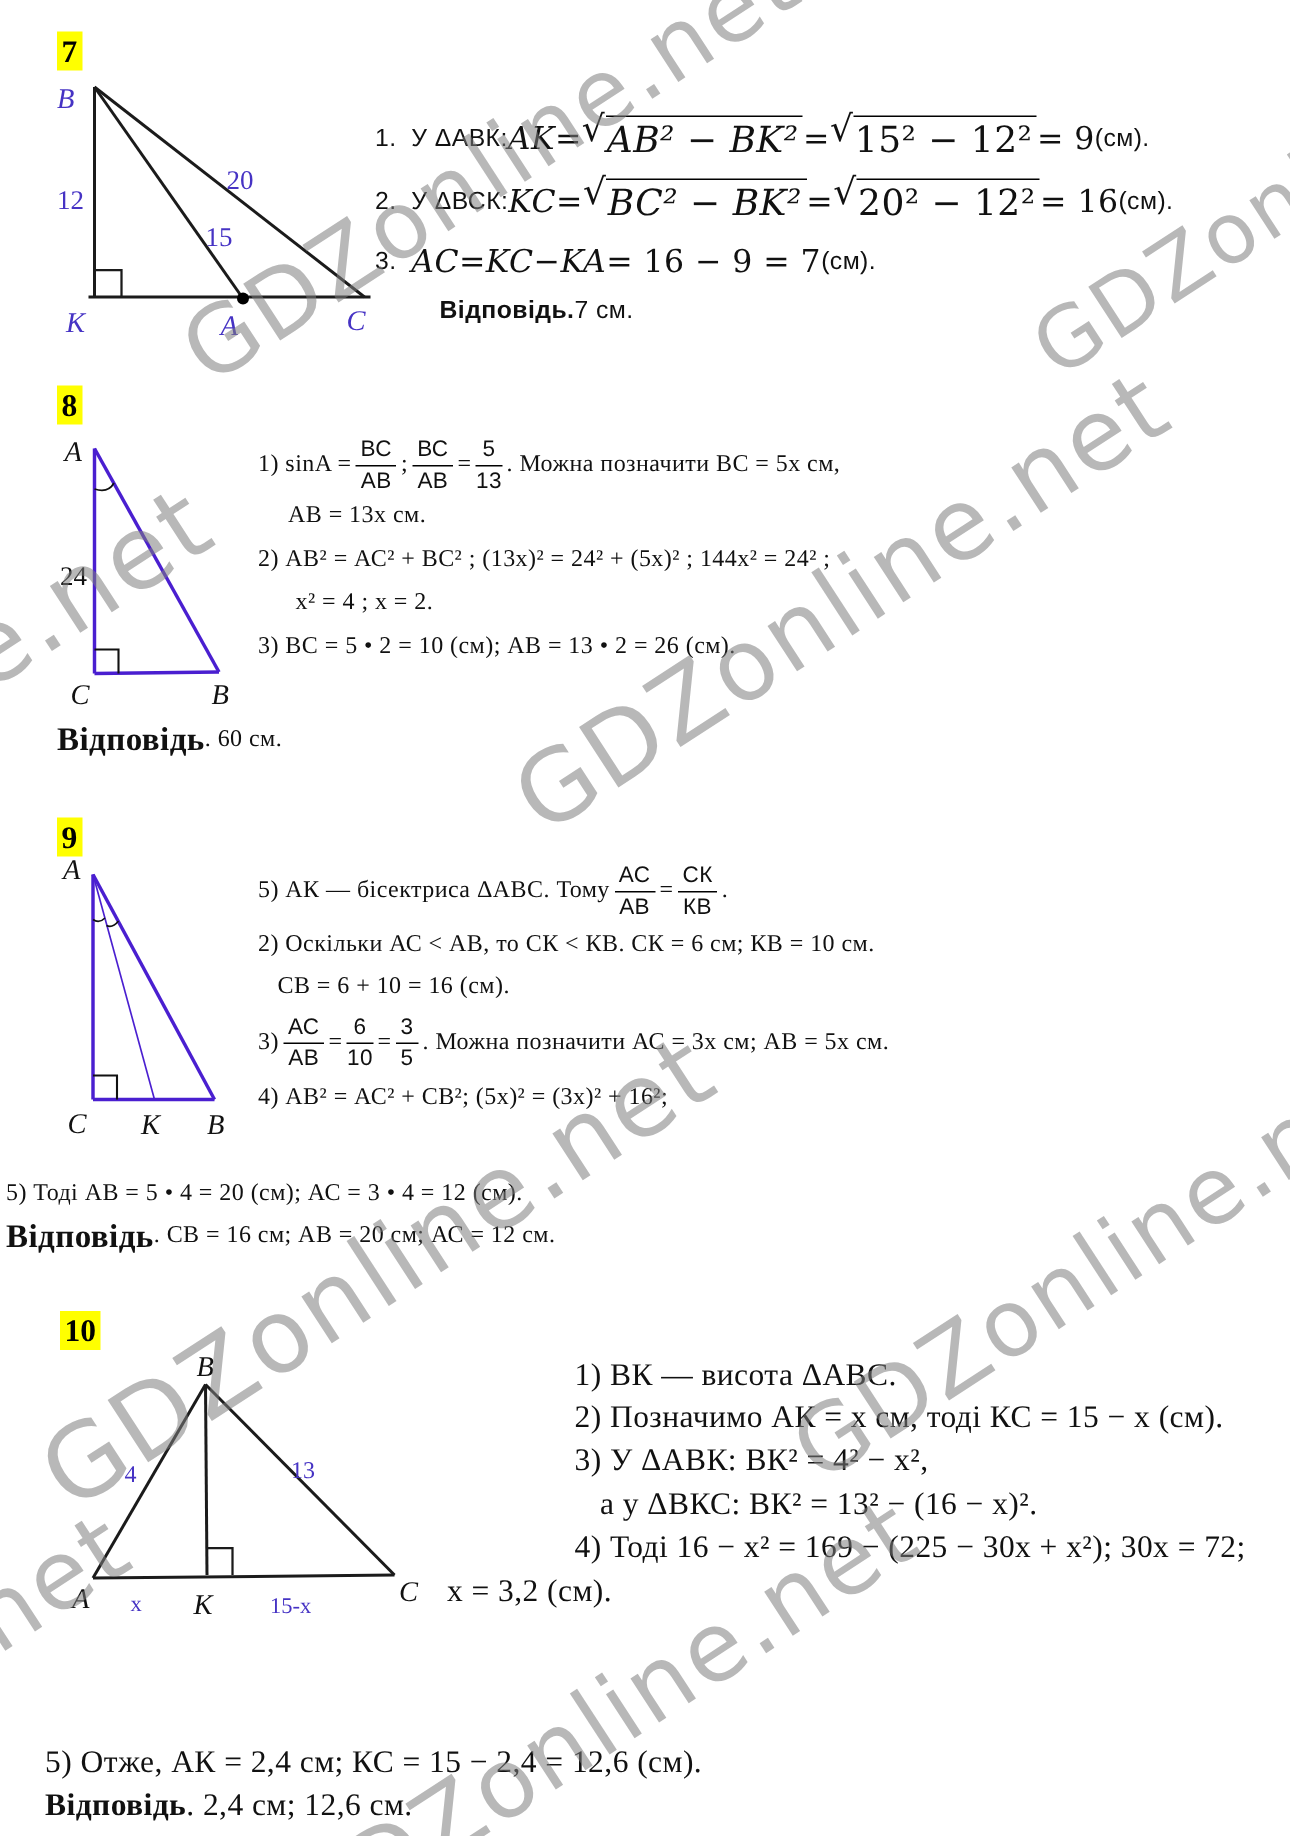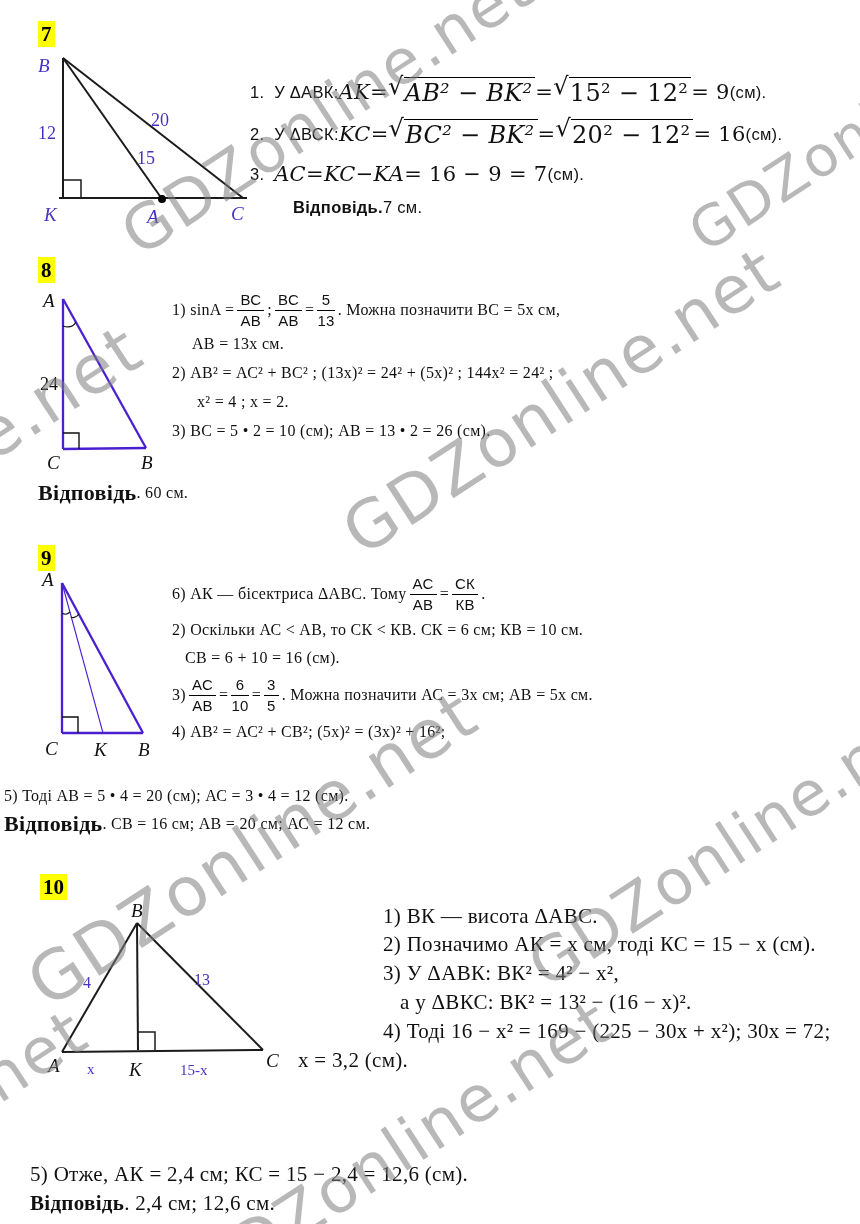--- a/index.html
+++ b/index.html
@@ -191,21 +191,21 @@
     <path d="M42,53 Q46,56 50,52" stroke="#111" stroke-width="1.1" fill="none"></path>
     <path d="M51,57 Q55,59 59,54" stroke="#111" stroke-width="1.1" fill="none"></path>
     <text class="vl" x="22" y="26">A</text>
     <text class="vl" x="25" y="195">C</text>
     <text class="vl" x="74" y="196">K</text>
     <text class="vl" x="118" y="196">B</text>
   </svg>
 
   <div class="tb" style="left:172px;top:572px;">
     <div class="ln h44">
-        <span class="t">6) АК — бісектриса ΔАВС. Тому </span>
+        <span class="t">5) АК — бісектриса ΔАВС. Тому </span>
         <span class="frac">
           <span class="num">АС</span>
           <span class="den">АВ</span>
         </span>
         <span class="t"> = </span>
         <span class="frac">
           <span class="num">СК</span>
           <span class="den">КВ</span>
         </span>
         <span class="t">.</span>

